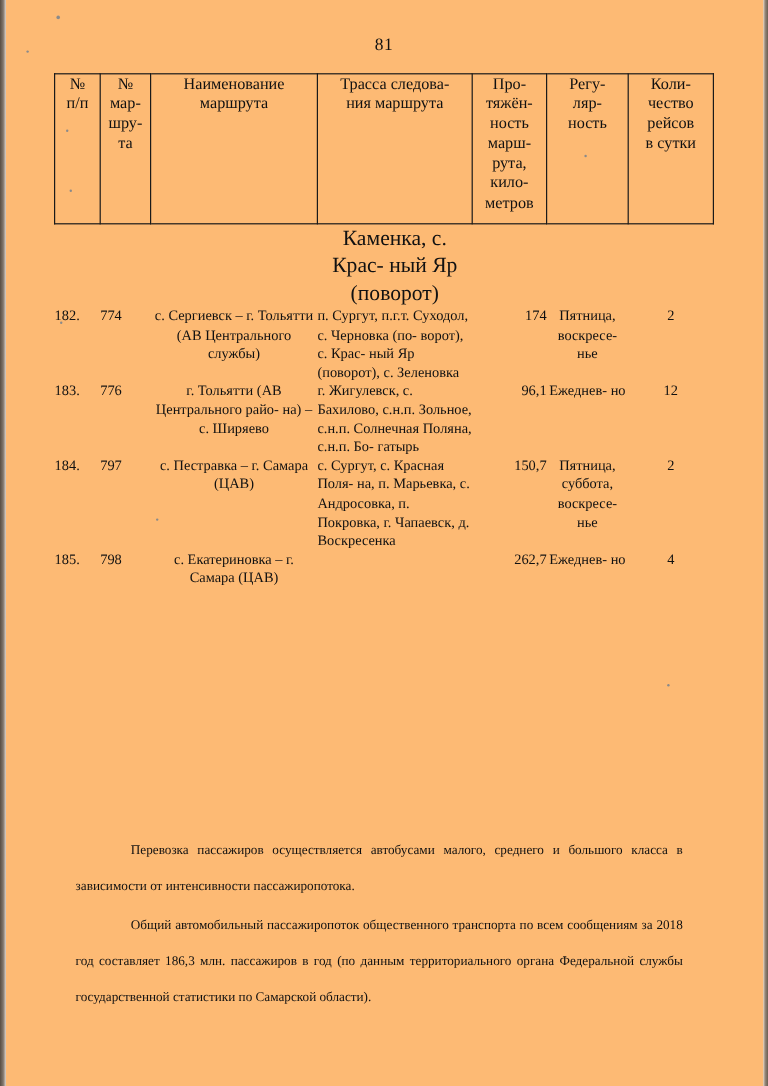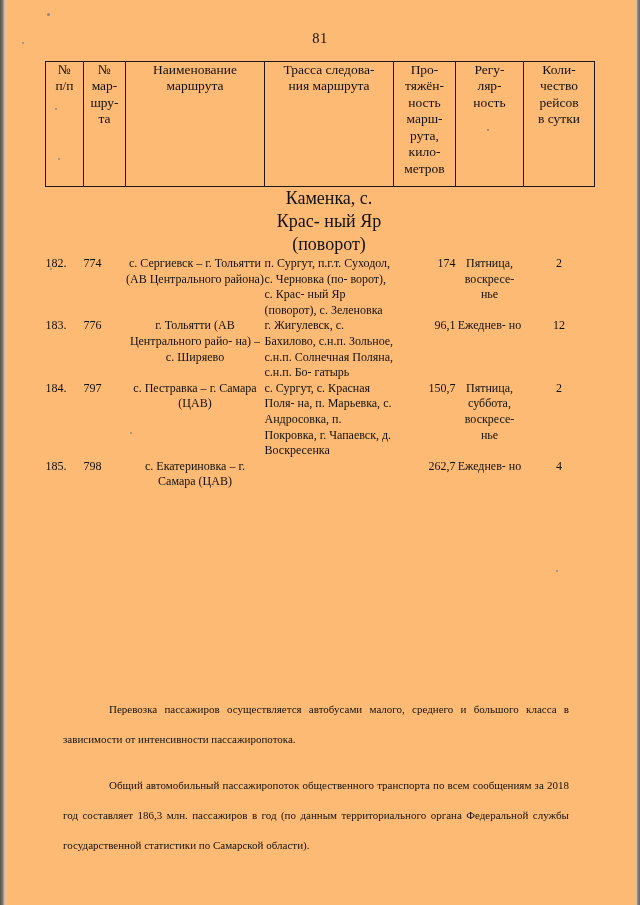--- a/index.html
+++ b/index.html
@@ -113,21 +113,21 @@
     font-size: 11px;
     line-height: 30px;
     text-align: justify;
     text-justify: inter-word;
   }
   .prose p {
     margin: 0 0 0 0;
     text-indent: 46px;
   }
   .prose p.p2 {
-    margin-top: 16px;
+    margin-top: 2px;
   }
 </style>
 </head>
 <body>
 
 <div class="page">
 
   <div class="scan-edge-left"></div>
   <div class="scan-edge-right"></div>
   <div class="speck" style="left:47px;top:13px;width:3px;height:3px;"></div>
@@ -208,21 +208,21 @@
         <td></td>
       </tr>
 
       <tr class="body-row">
         <td class="c-num">182.</td>
         <td class="c-route">774</td>
         <td class="c-name">
           <span class="hw">с. Сергиевск –</span>
           <span class="hw">г. Тольятти</span>
           <span class="hw">(АВ Центрального</span>
-          <span class="hw">района)</span>
+          <span class="hw">службы)</span>
         </td>
         <td class="c-track">
           <span class="hw">п. Сургут,</span>
           <span class="hw">п.г.т. Суходол,</span>
           <span class="hw">с. Черновка (по-</span>
           <span class="hw">ворот), с. Крас-</span>
           <span class="hw">ный Яр (поворот),</span>
           <span class="hw">с. Зеленовка</span>
         </td>
         <td class="c-len">174</td>

